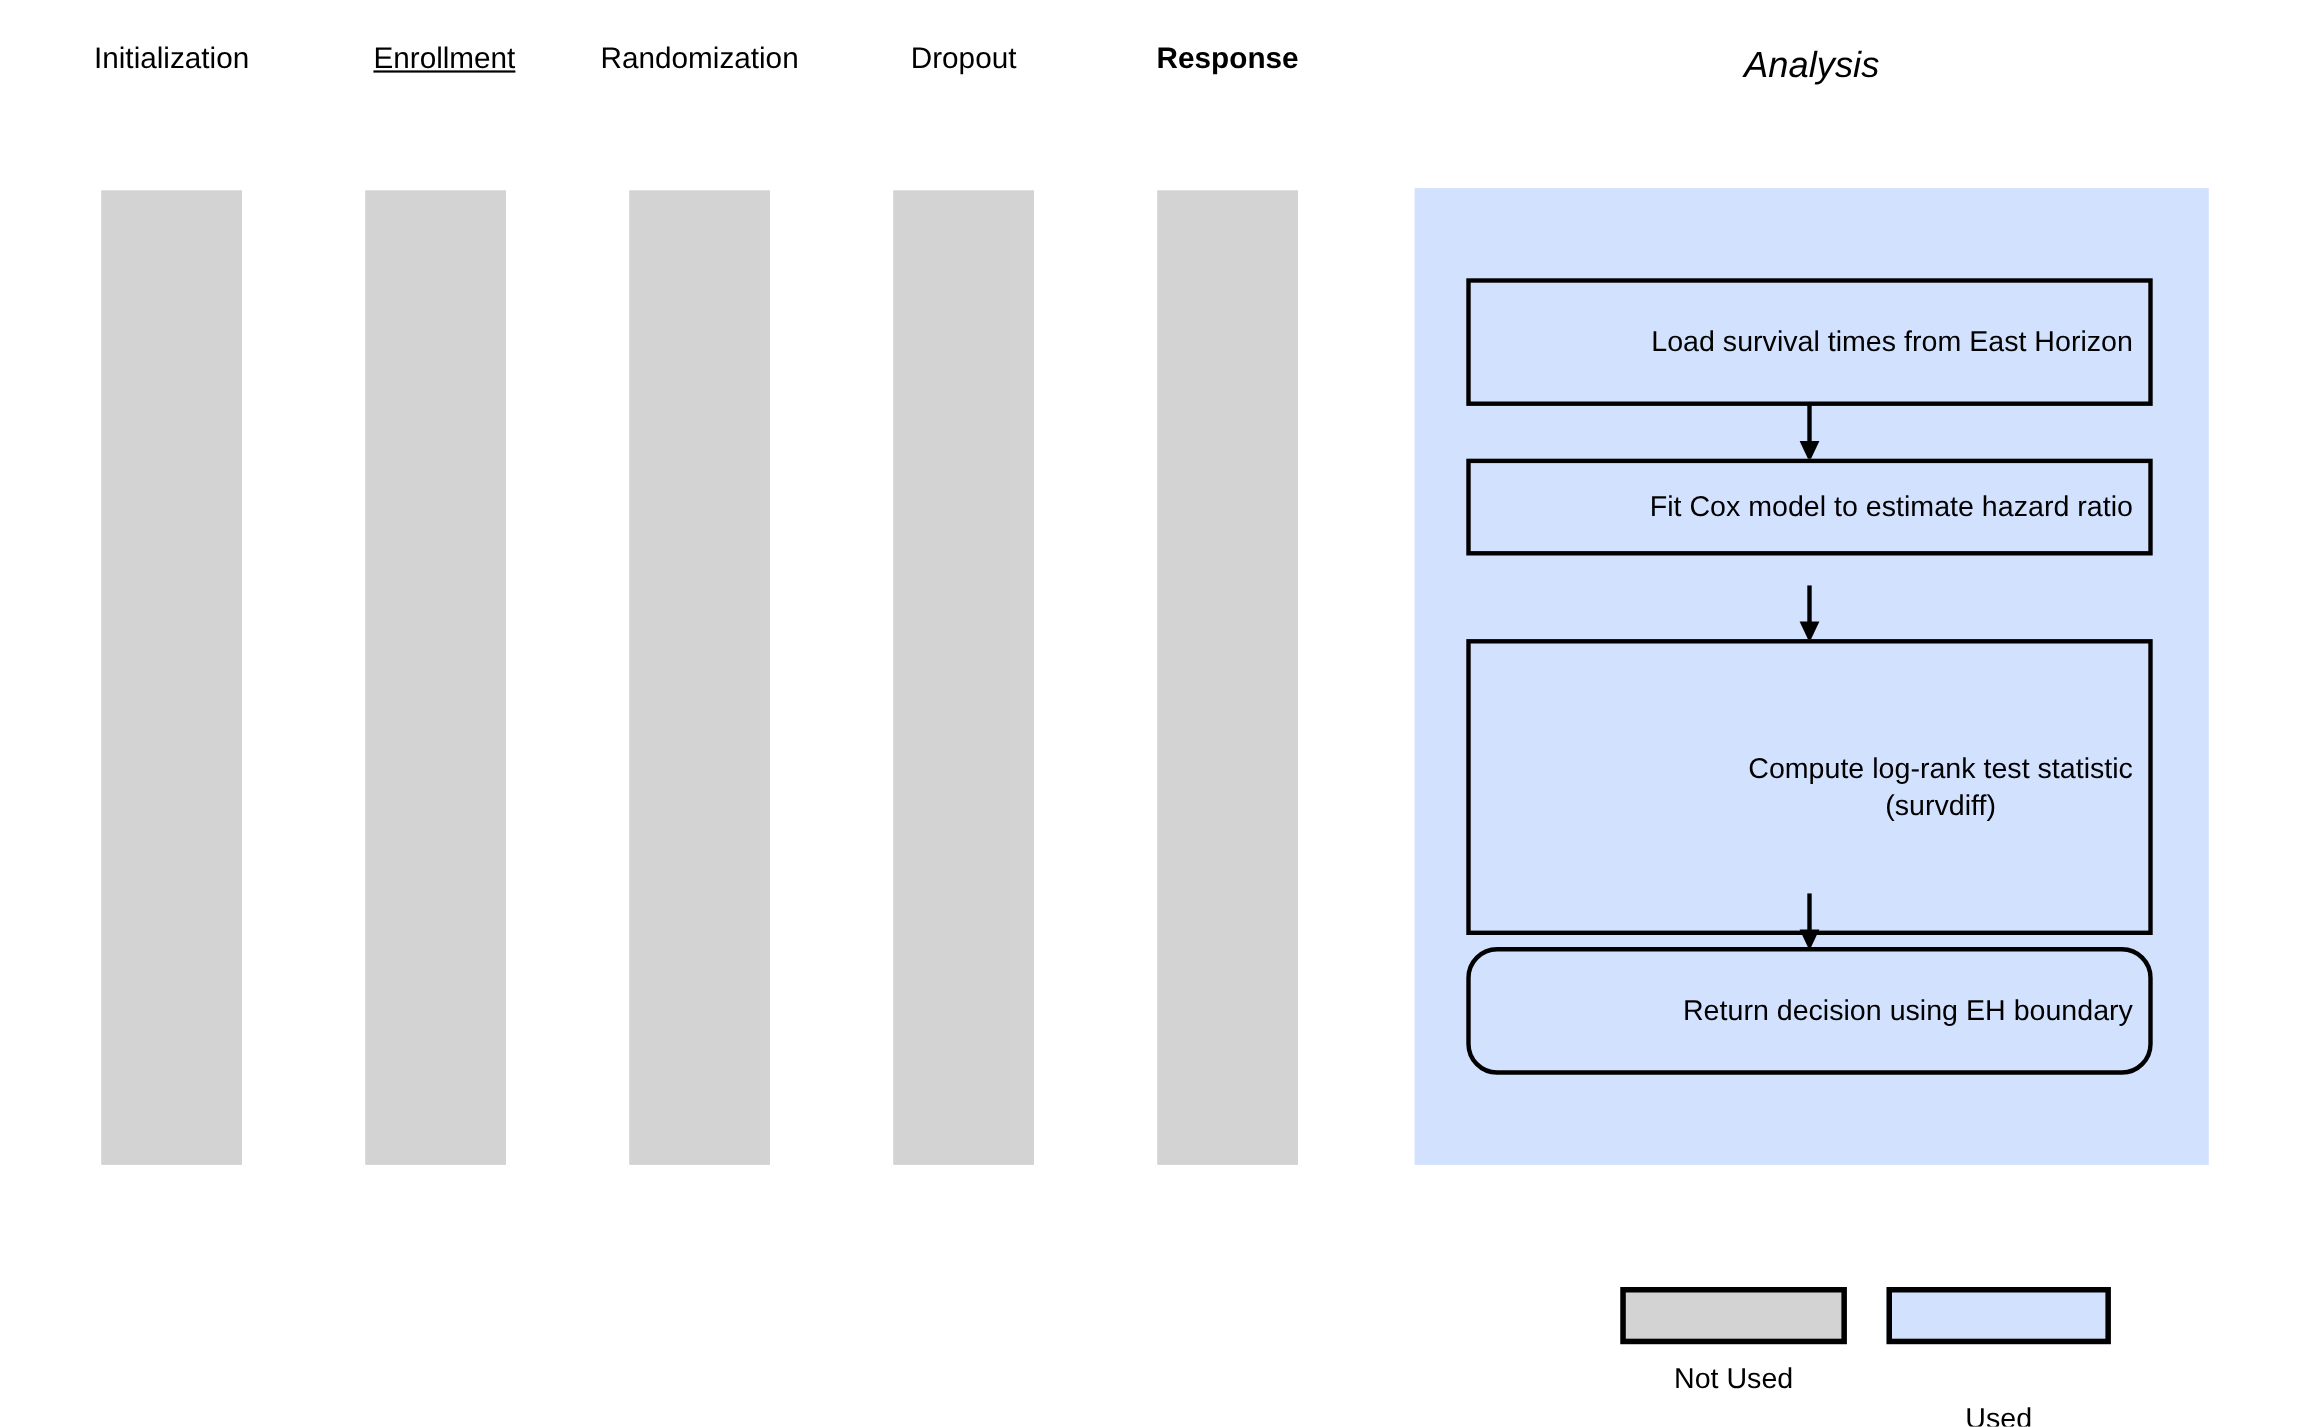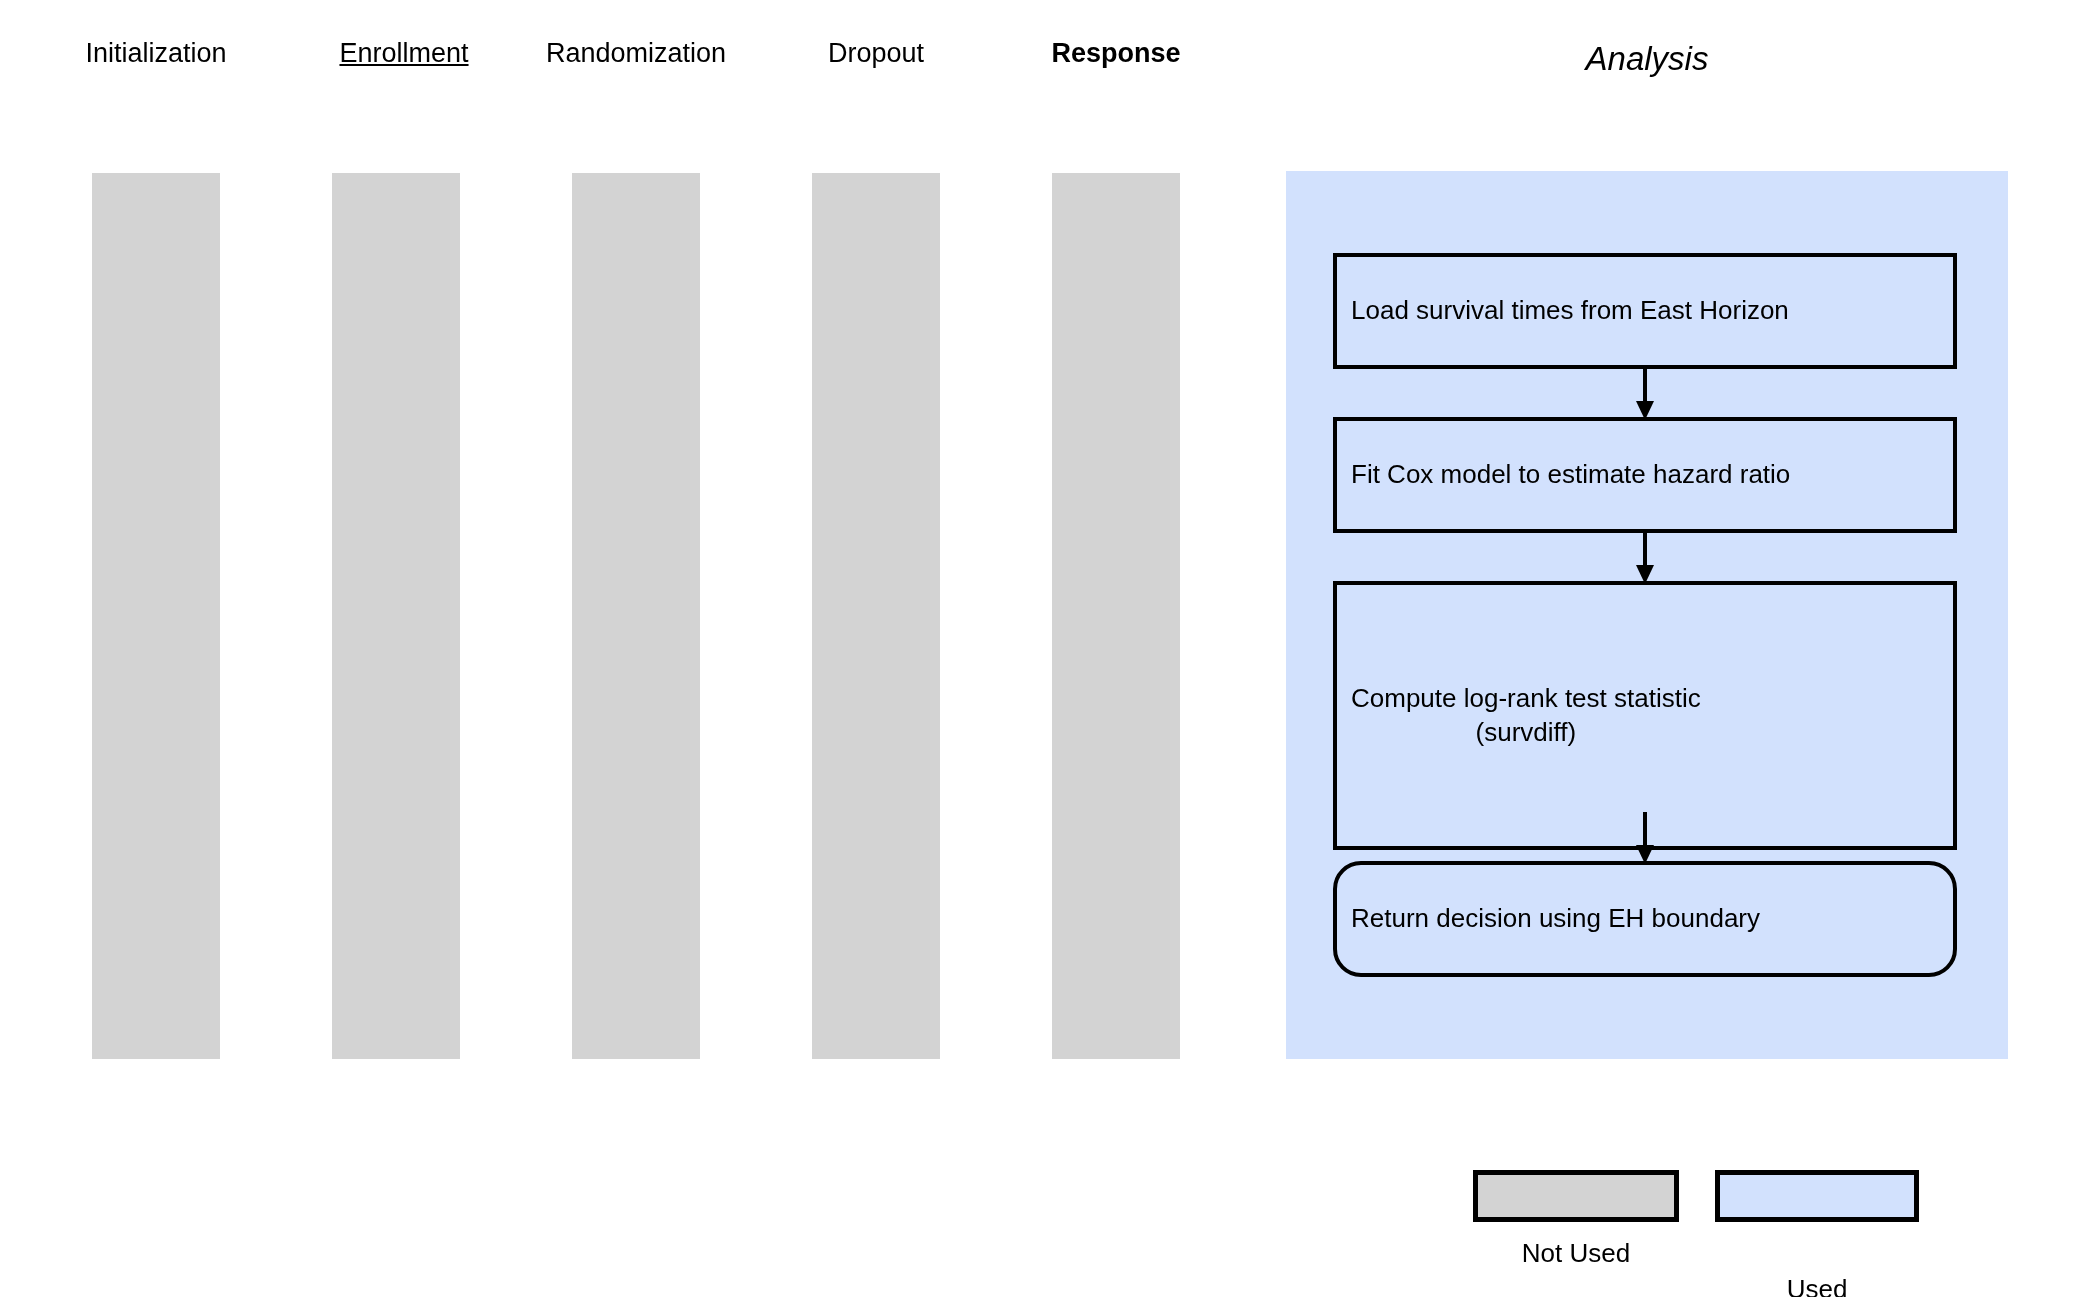--- a/index.html
+++ b/index.html
@@ -63,31 +63,31 @@
   
   .flow-box {
     position: absolute;
     left: 1333px;
     width: 624px;
     background: #d2e1fd;
     border: 4px solid #000000;
     box-sizing: border-box;
     display: flex;
     align-items: center;
-    justify-content: flex-start;
+    justify-content: flex-end;
     text-align: center;
   }
   .flow-box .box-text {
     font-size: 26px;
     line-height: 1.28;
     color: #000;
     padding: 0 14px;
   }
   #flow-box-1 { top: 253px;  height: 116px; }
-  #flow-box-2 { top: 417px;  height: 116px; }
+  #flow-box-2 { top: 417px;  height: 88px; }
   #flow-box-3 { top: 581px;  height: 269px; }
   #flow-box-4 { top: 861px;  height: 116px; border-radius: 28px; }
 
   
   .arrow {
     position: absolute;
     left: 1645px;
     width: 26px;
     transform: translateX(-50%);
   }

